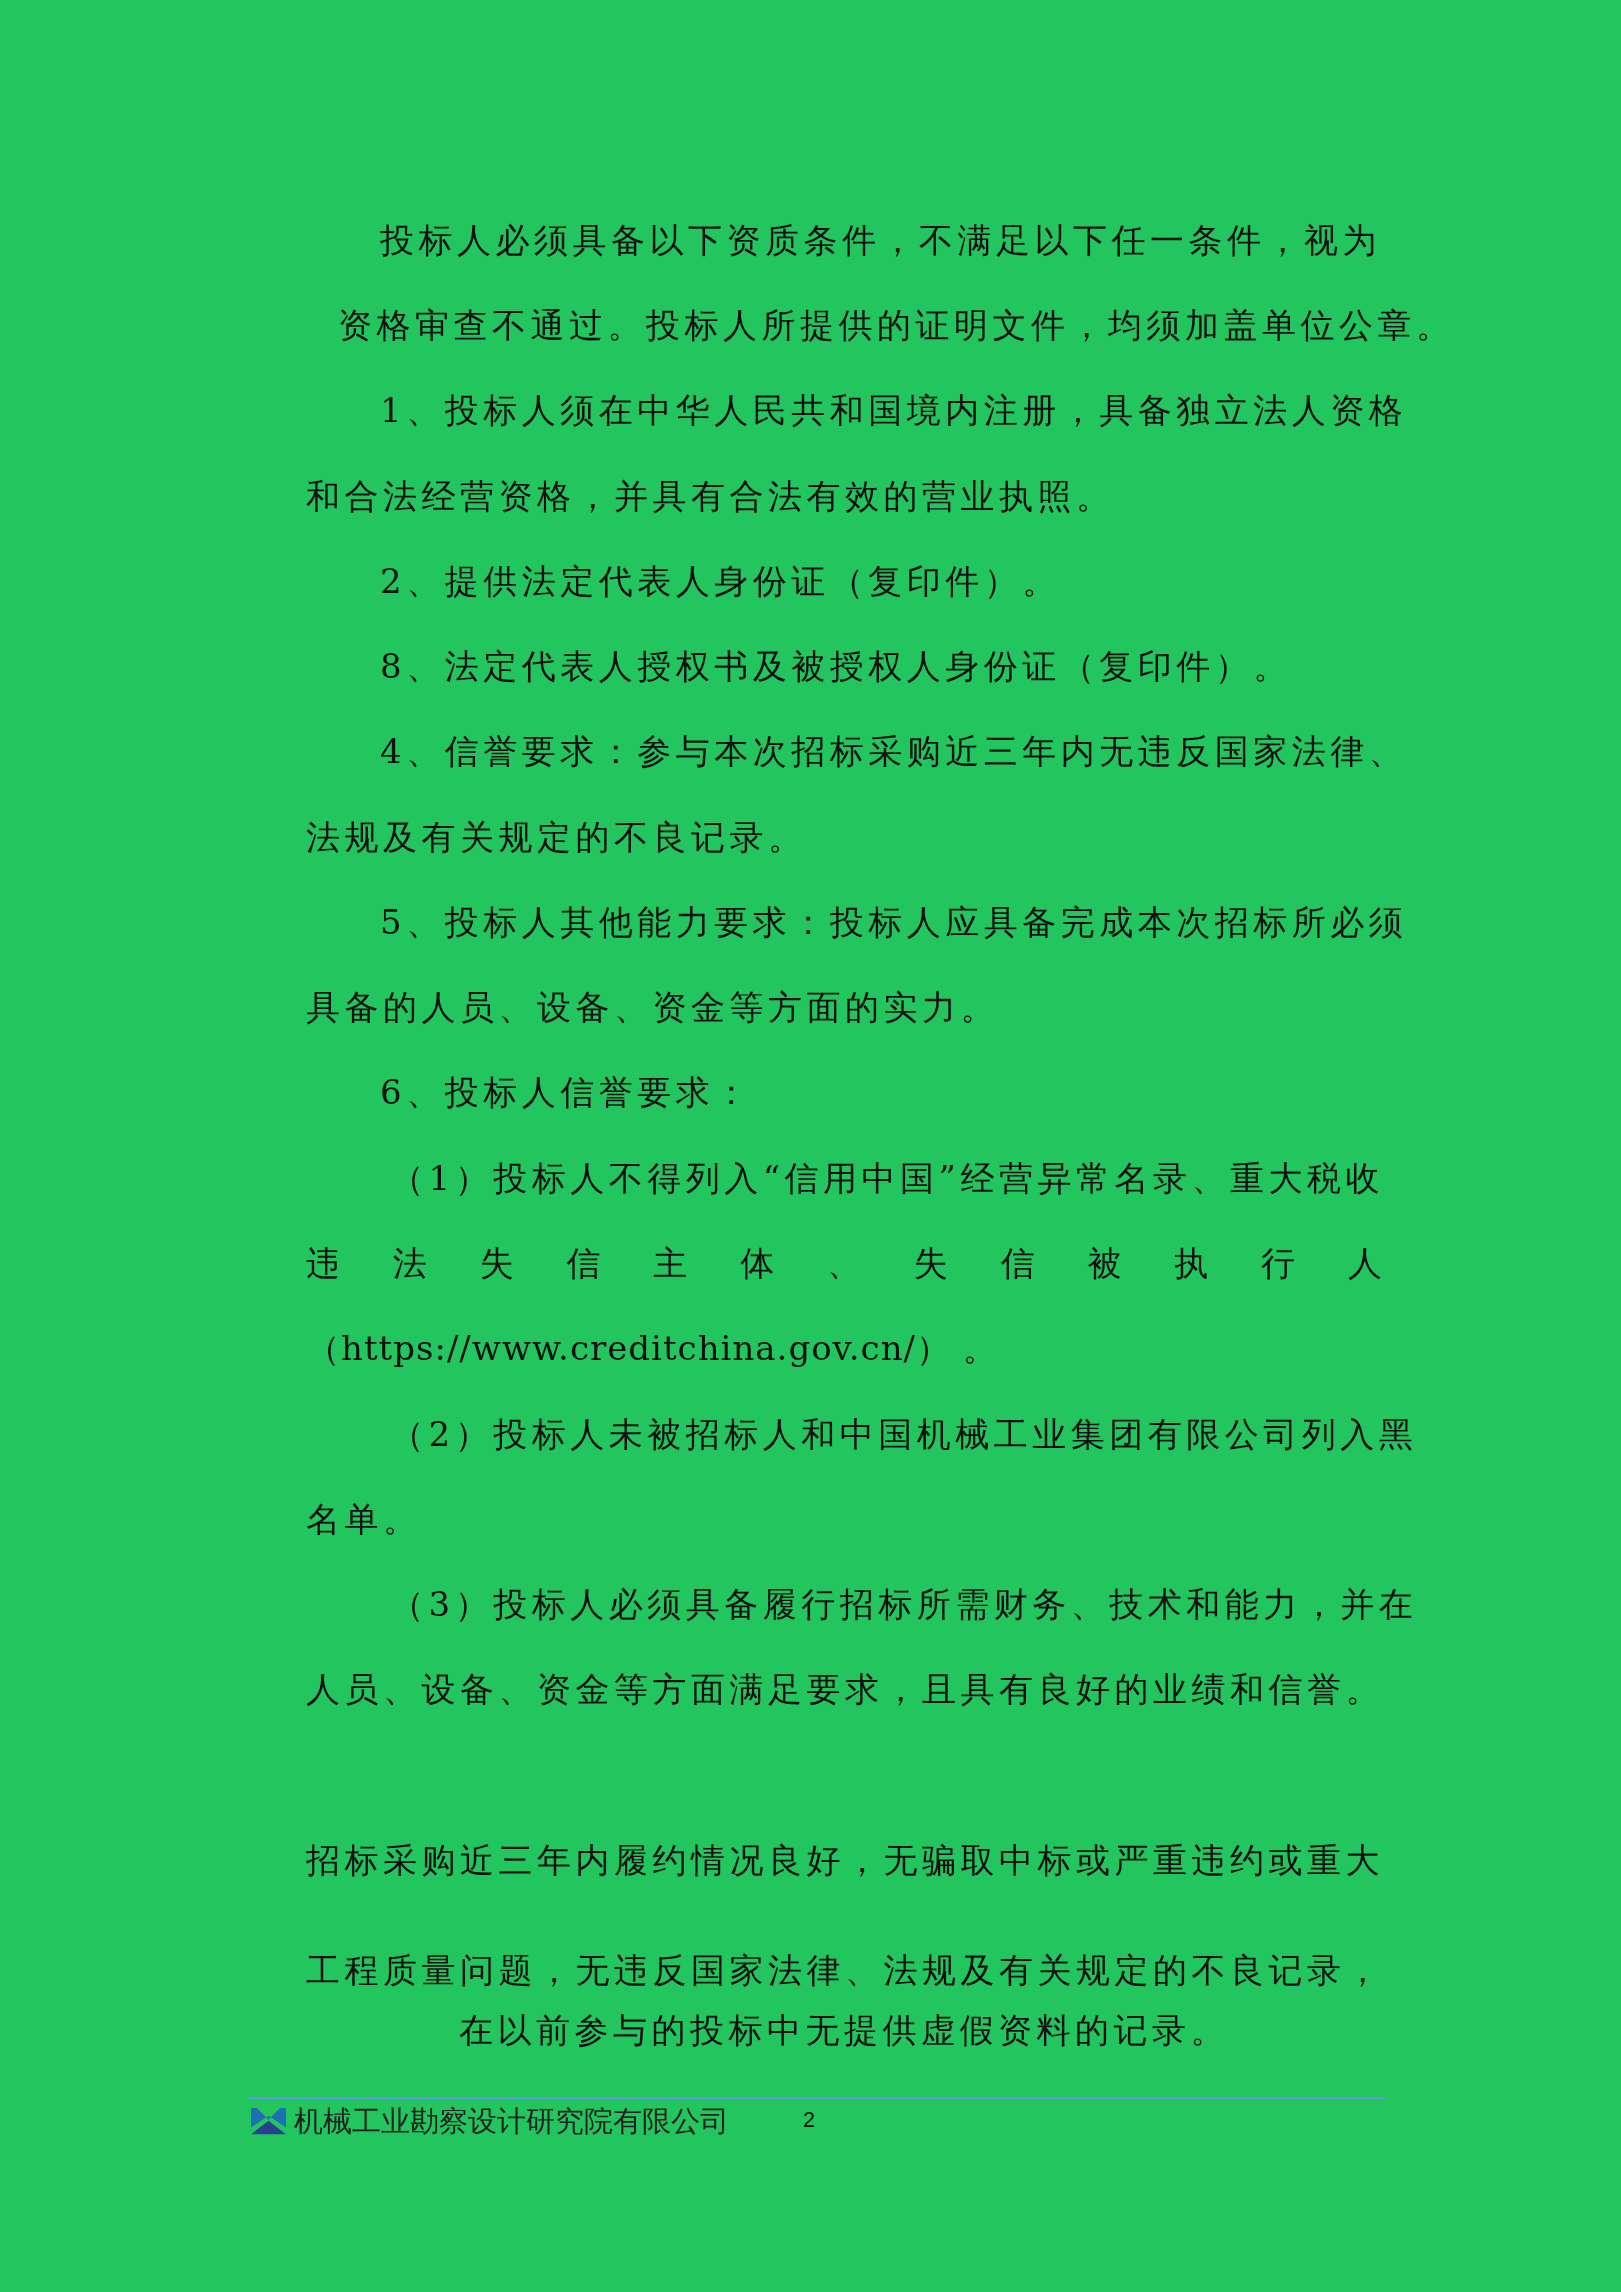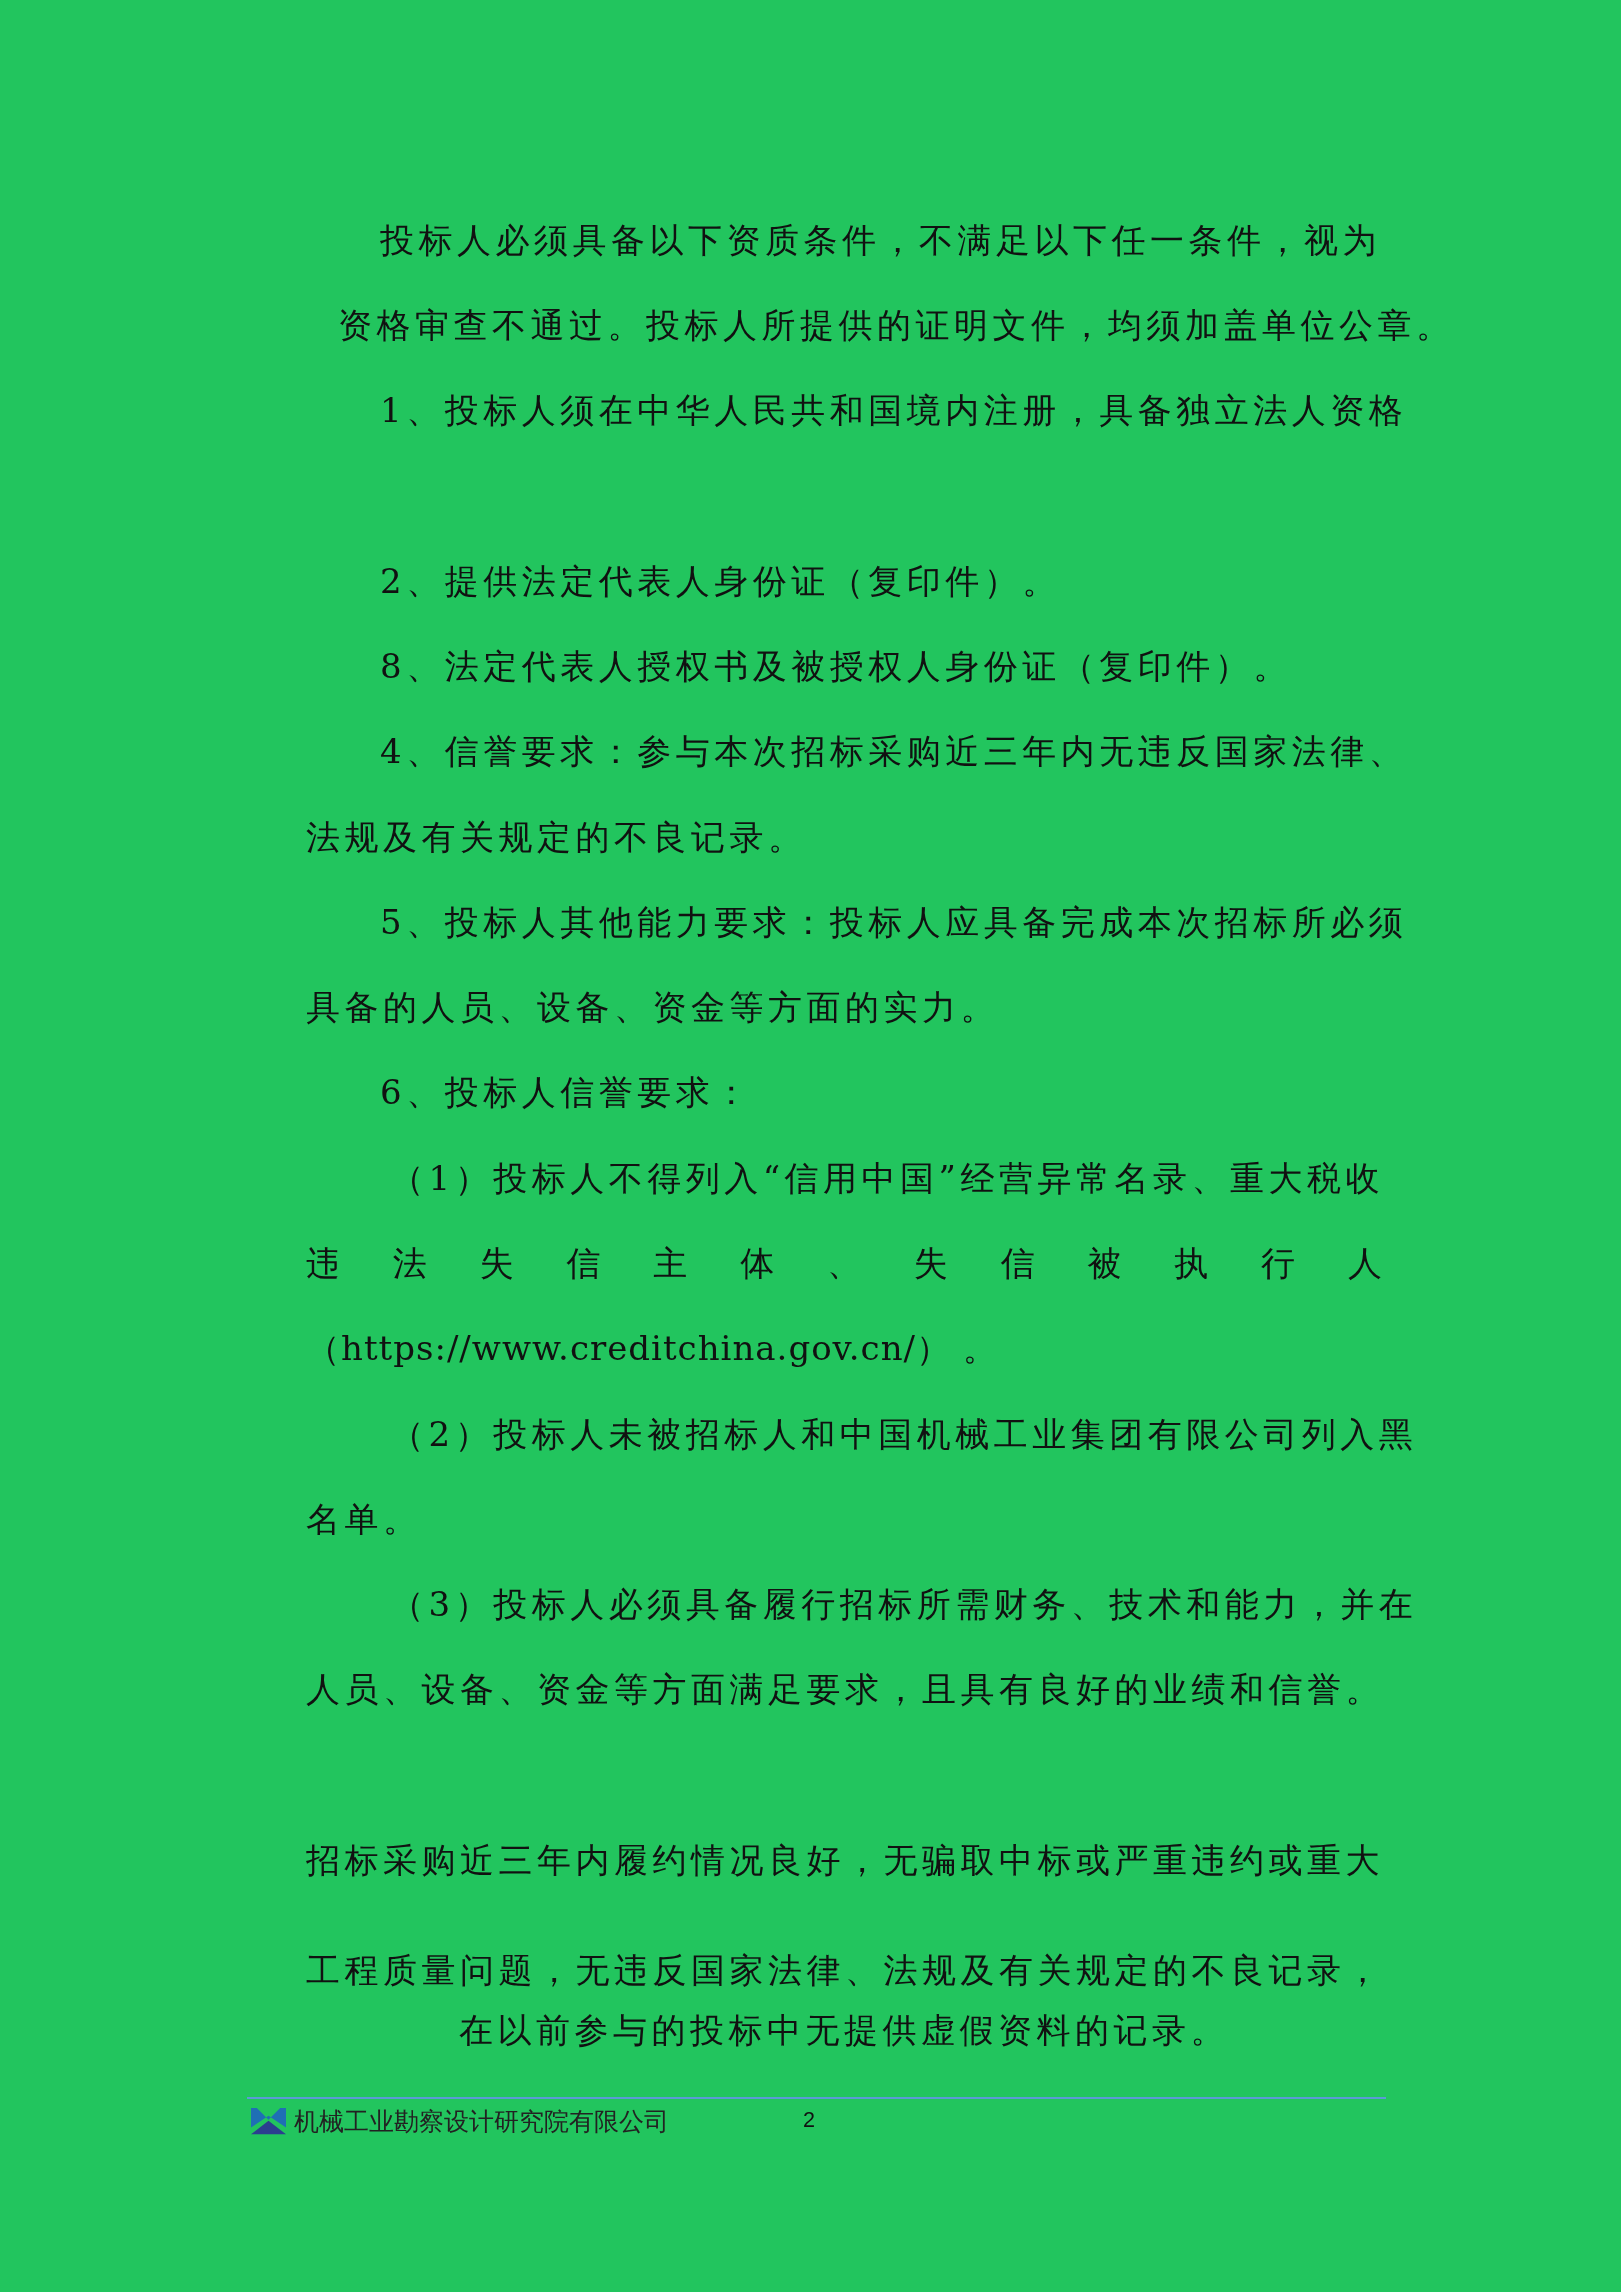--- a/index.html
+++ b/index.html
@@ -18,37 +18,38 @@
     letter-spacing: 4.5px;
   }
   .indent { left: 380px; width: 1002px; }
   .indent2 { left: 390px; width: 992px; }
   .justify-spread { display: flex; justify-content: space-between; letter-spacing: 0; }
   .footer-rule { position: absolute; left: 247px; top: 2097px; width: 1139px; height: 2px; background: #5b9bd5; }
   .footer-logo { position: absolute; left: 251px; top: 2108px; width: 35px; height: 27.4px; }
   .footer-company {
     position: absolute; left: 294px; top: 2105px;
     font-family: Liberation Sans, sans-serif;
-    font-size: 25px; line-height: 33px; color: #222;
+    font-size: 29px; line-height: 33px; color: #222;
   }
   .footer-page {
     position: absolute; left: 803px; top: 2105px;
     font-family: "Liberation Sans", sans-serif;
     font-size: 21.6px; line-height: 29px; color: #111;
   }
 </style>
 </head>
 <body>
 
 <div class="page">
 
   <div class="line indent" style="top:211px;">投标人必须具备以下资质条件，不满足以下任一条件，视为</div>
   <div class="line" style="top:296px;margin-left:32px;">资格审查不通过。投标人所提供的证明文件，均须加盖单位公章。</div>
 
   <div class="line indent" style="top:381px;">1、投标人须在中华人民共和国境内注册，具备独立法人资格</div>
+  <div class="line" style="top:467px;">和合法经营资格，并具有合法有效的营业执照。</div>
 
   <div class="line indent" style="top:552px;">2、提供法定代表人身份证（复印件）。</div>
 
   <div class="line indent" style="top:637px;">8、法定代表人授权书及被授权人身份证（复印件）。</div>
 
   <div class="line indent" style="top:722px;">4、信誉要求：参与本次招标采购近三年内无违反国家法律、</div>
   <div class="line" style="top:808px;">法规及有关规定的不良记录。</div>
 
   <div class="line indent" style="top:893px;">5、投标人其他能力要求：投标人应具备完成本次招标所必须</div>
   <div class="line" style="top:978px;">具备的人员、设备、资金等方面的实力。</div>

